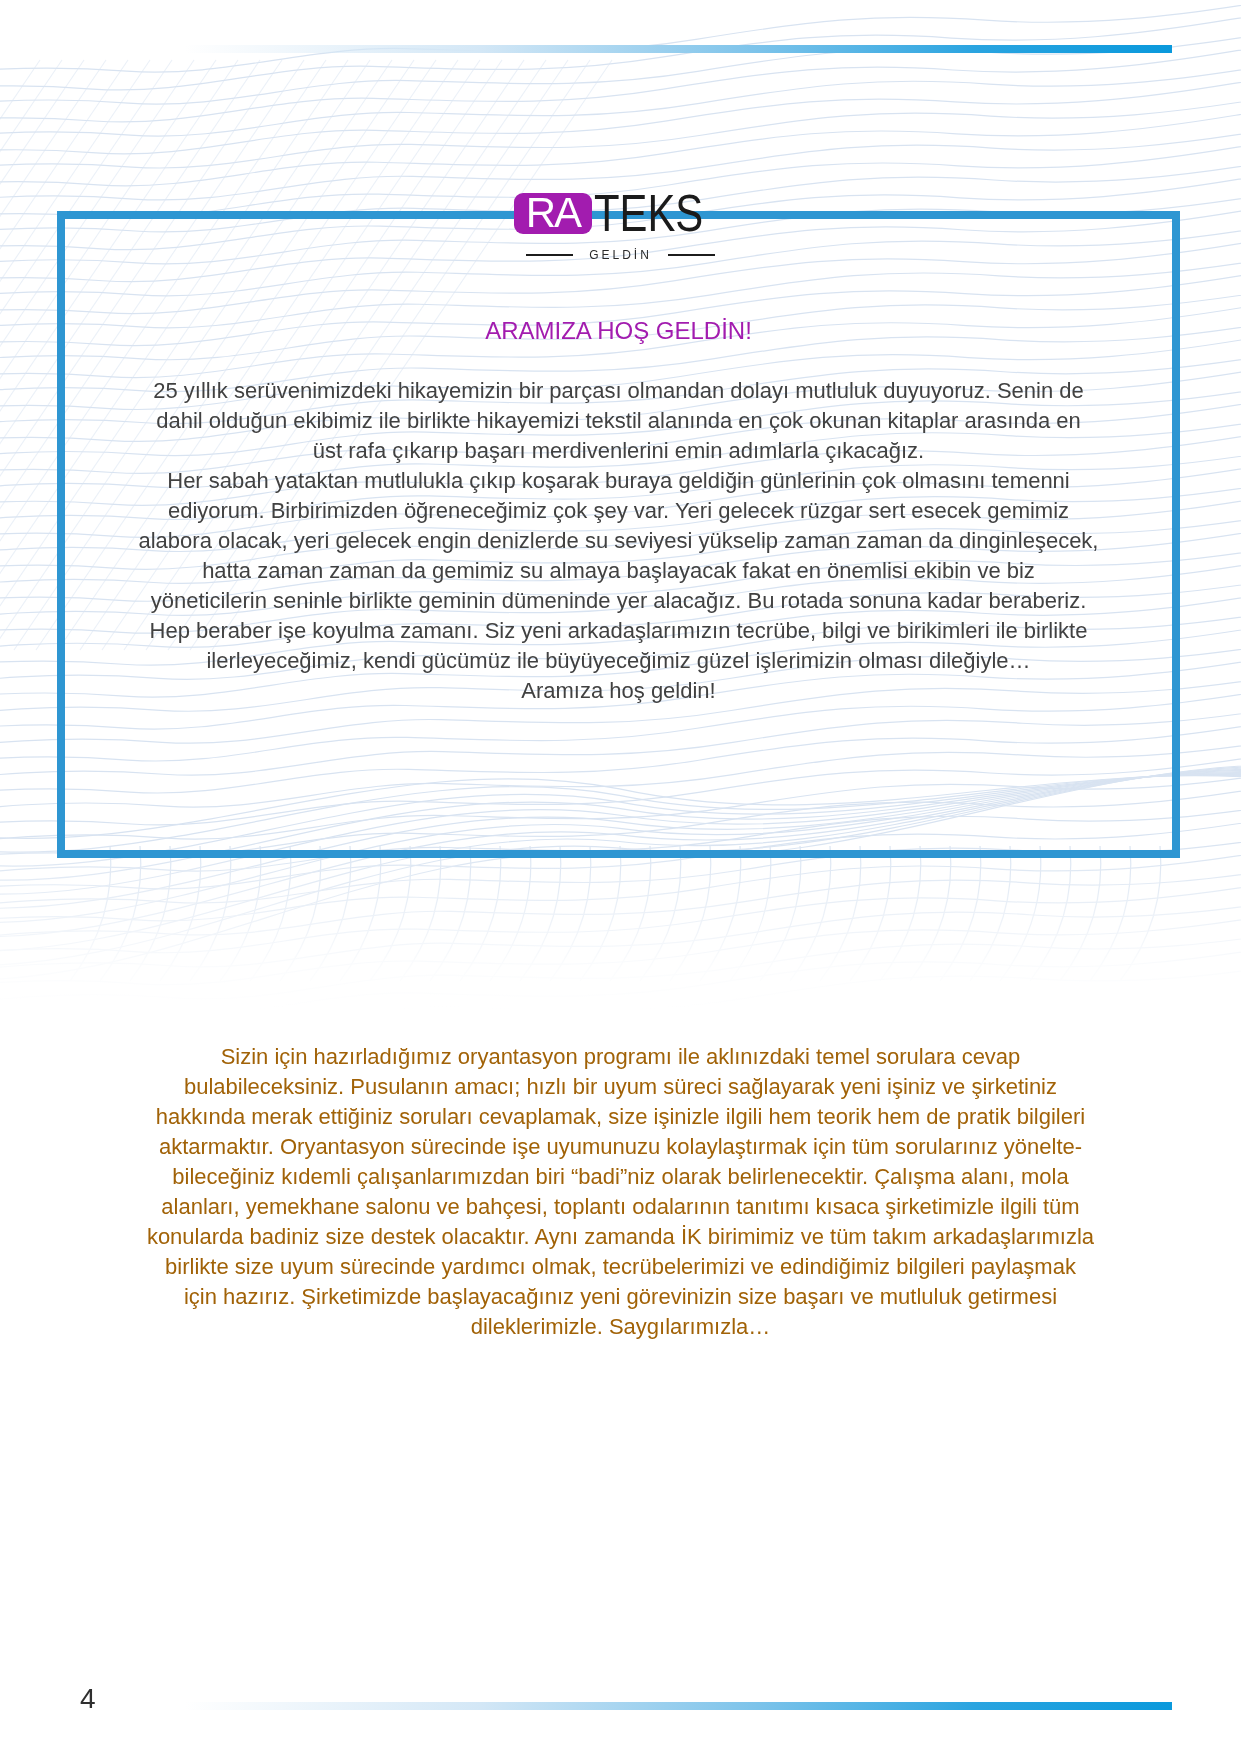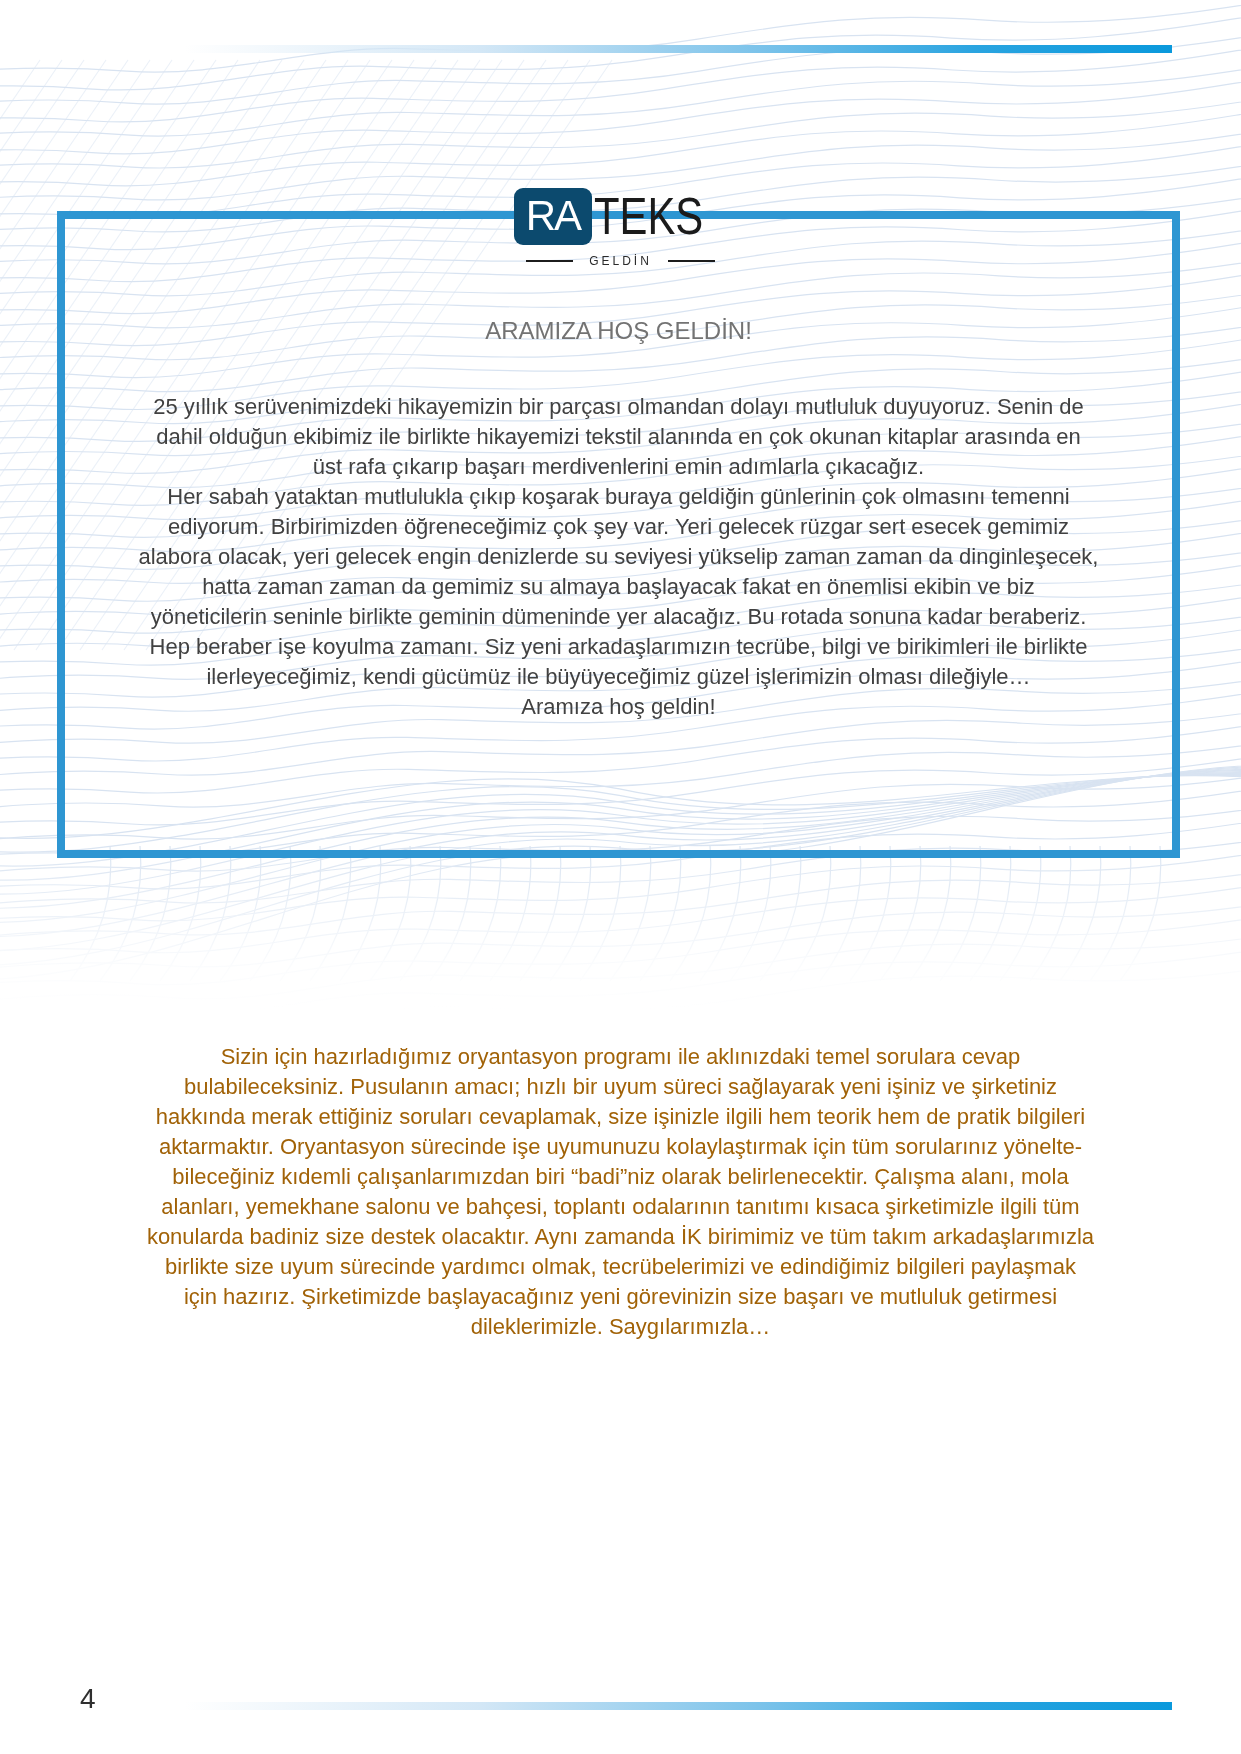--- a/index.html
+++ b/index.html
@@ -19,21 +19,21 @@
   .grad-bar.bottom{top:1702px;}
   
   .waves{position:absolute;top:0;left:0;z-index:0;}
   
   .logo{
     position:absolute;top:188px;left:0;width:100%;
     display:flex;flex-direction:column;align-items:center;z-index:3;
   }
   .logo-row{display:flex;align-items:center;}
   .logo-ra{
-    width:78px;height:57px;border-radius:9px;background:#0c4a6e;
+    width:78px;height:41px;border-radius:9px;background:#a21caf;
     display:flex;align-items:center;justify-content:center;
     color:#ffffff;font-size:42px;font-weight:400;letter-spacing:-2px;line-height:1;
     padding-bottom:2px;box-sizing:border-box;
   }
   .logo-teks{
     font-size:51px;font-weight:400;color:#1b1b1b;line-height:1;
     transform:scaleX(0.82);transform-origin:left center;letter-spacing:0px;
     margin-left:2px;
   }
   .logo-sub{display:flex;align-items:center;margin-top:9px;}
@@ -41,24 +41,24 @@
   .logo-sub .sub-text{
     margin:0 16px;font-size:12px;letter-spacing:3px;color:#2a2a2a;font-weight:500;
   }
   
   .welcome-box{
     position:absolute;left:57px;top:211px;width:1123px;height:647px;
     border:8px solid #2e96d2;box-sizing:border-box;z-index:2;
     text-align:center;color:#414141;
   }
   .welcome-title{
-    margin-top:97px;font-size:24px;line-height:30px;font-weight:400;color:#737373;
+    margin-top:97px;font-size:24px;line-height:30px;font-weight:400;color:#a21caf;
   }
   .welcome-body{
-    margin-top:46px;padding:0 8px;
+    margin-top:30px;padding:0 8px;
     font-size:22px;line-height:30px;white-space:pre-line;color:#414141;
   }
   
   .orientation{
     position:absolute;left:57px;top:1042px;width:1127px;z-index:2;
     text-align:center;font-size:22px;line-height:30px;white-space:pre-line;color:#a16207;
   }
   
   .page-number{
     position:absolute;left:80px;top:1683px;z-index:2;

